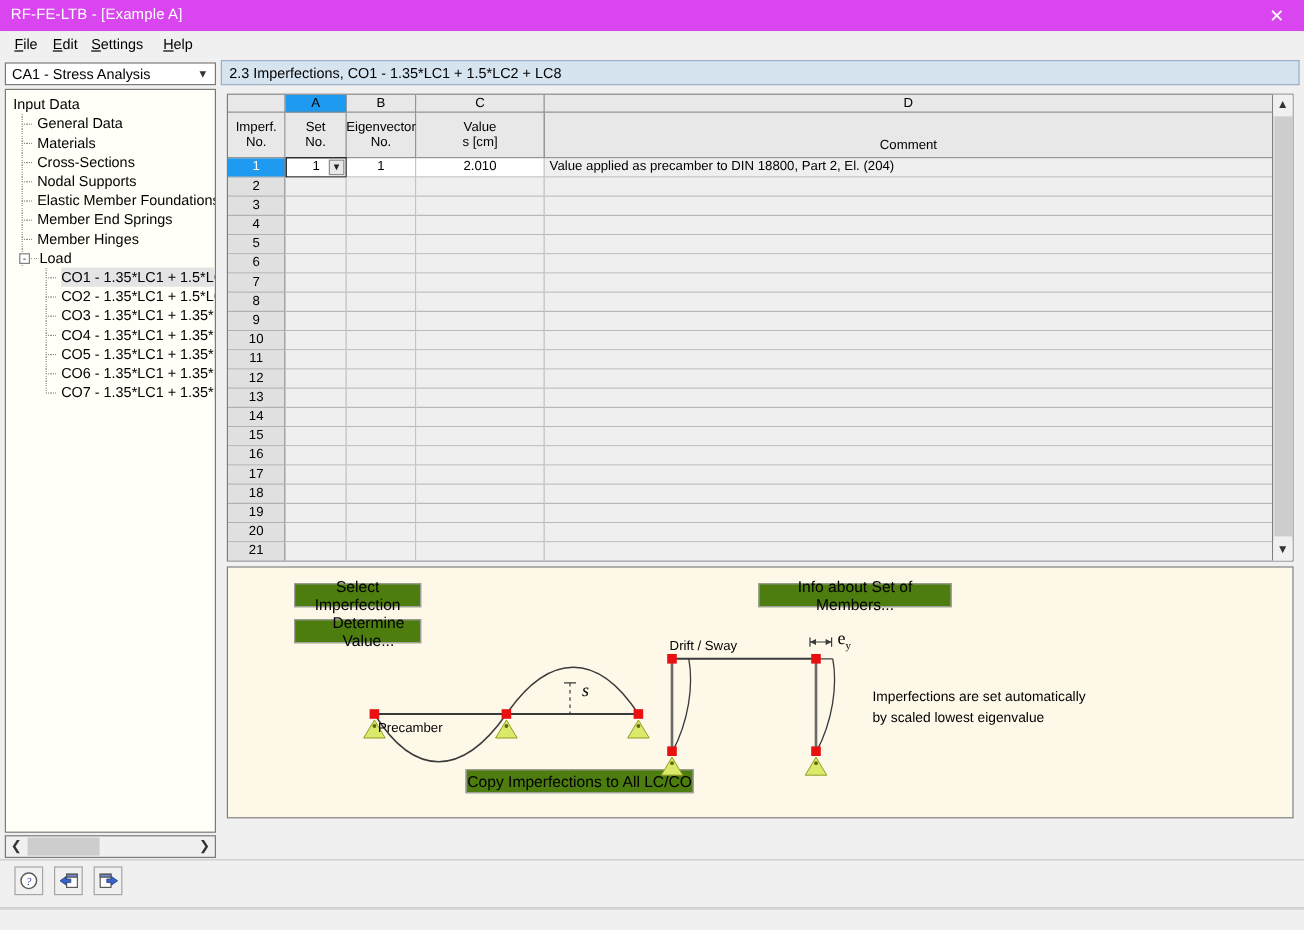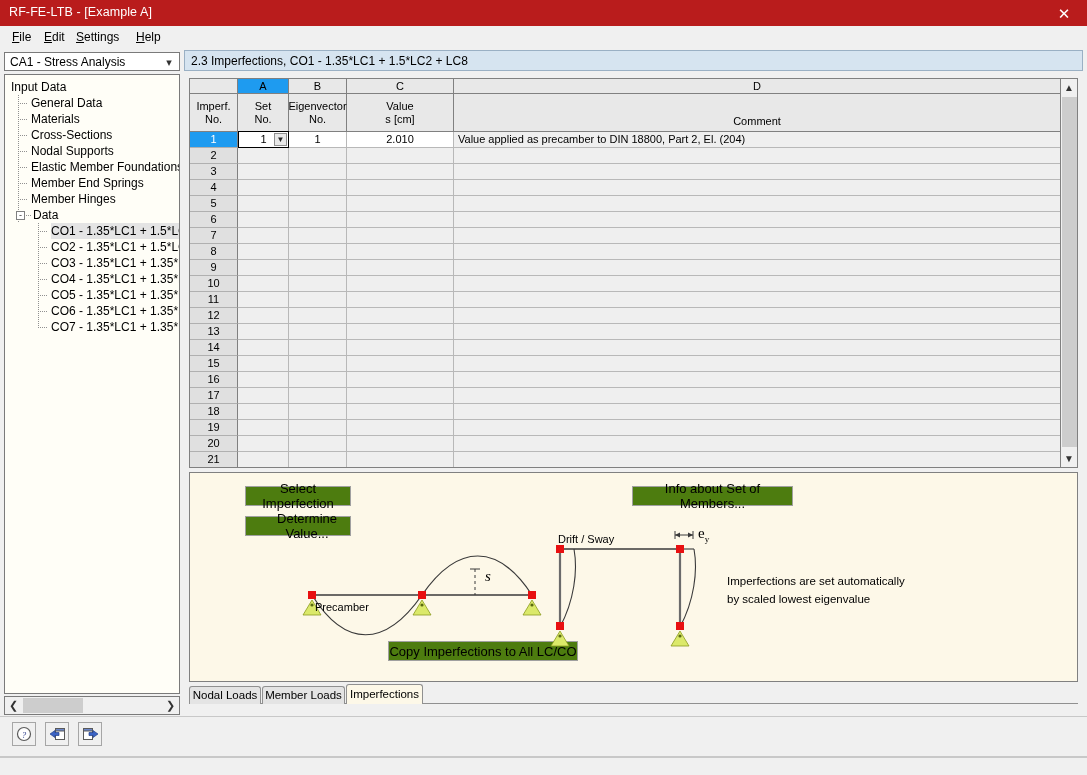--- a/index.html
+++ b/index.html
@@ -9,21 +9,21 @@
     background: #f0f0f0;
     font-family: "Liberation Sans", sans-serif;
     font-size: 12px;
     color: #000;
   }
   .app { position: relative; width: 1087px; height: 775px; background:#f0f0f0; }
 
   
   .titlebar {
     position:absolute; left:0; top:0; width:1087px; height:26px;
-    background:#b91c1c; color:#fff;
+    background:#d946ef; color:#fff;
   }
   .titlebar .ttl {
     position:absolute; left:9px; top:5px; font-size:12.5px; letter-spacing:.1px;
   }
   .titlebar .closebtn {
     position:absolute; right:0; top:0; width:46px; height:26px;
     display:flex; align-items:center; justify-content:center;
     font-size:15px; color:#fff; line-height:1;
   }
 
@@ -233,21 +233,21 @@
 
       <div class="hdots" style="left:13px; top:108px; width:10px;"></div>
       <div class="tnode" style="left:26px; top:100px;">Member End Springs</div>
 
       <div class="hdots" style="left:13px; top:124px; width:10px;"></div>
       <div class="tnode" style="left:26px; top:116px;">Member Hinges</div>
 
       <div class="hdots" style="left:13px; top:140px; width:3px;"></div>
       <div class="tbox" style="left:11px; top:136px;">-</div>
       <div class="hdots" style="left:21px; top:140px; width:6px;"></div>
-      <div class="tnode" style="left:28px; top:132px;">Data</div>
+      <div class="tnode" style="left:28px; top:132px;">Load</div>
 
       <div class="vdots" style="left:33px; top:148px; height:104px;"></div>
 
       <div class="hdots" style="left:33px; top:156px; width:10px;"></div>
       <div class="tnode sel" style="left:46px; top:148px;">CO1 - 1.35*LC1 + 1.5*LC2</div>
 
       <div class="hdots" style="left:33px; top:172px; width:10px;"></div>
       <div class="tnode" style="left:46px; top:164px;">CO2 - 1.35*LC1 + 1.5*LC3</div>
 
       <div class="hdots" style="left:33px; top:188px; width:10px;"></div>
@@ -507,26 +507,20 @@
       </svg>
       <div class="dlabel" style="left:368px; top:60px;">Drift / Sway</div>
       <div class="dlabel" style="left:508px; top:52px; font-size:15px; font-family:'Liberation Serif',serif;">
         <span>e</span><sub style="font-size:9px;">y</sub>
       </div>
 
       <div class="dlabel" style="left:537px; top:102px; font-size:11.5px;">Imperfections are set automatically</div>
       <div class="dlabel" style="left:537px; top:120px; font-size:11.5px;">by scaled lowest eigenvalue</div>
     </div>
 
-    <div class="tabstrip">
-      <div class="tabline"></div>
-      <div class="tab" style="left:0; width:72px;">Nodal Loads</div>
-      <div class="tab" style="left:73px; width:83px;">Member Loads</div>
-      <div class="tab sel" style="left:157px; width:77px;">Imperfections</div>
-    </div>
   </div>
 
   <div class="sep" style="top:716px;"></div>
   <div class="sep" style="top:756px;"></div>
   <div class="botbar">
     
     
     
     
     

